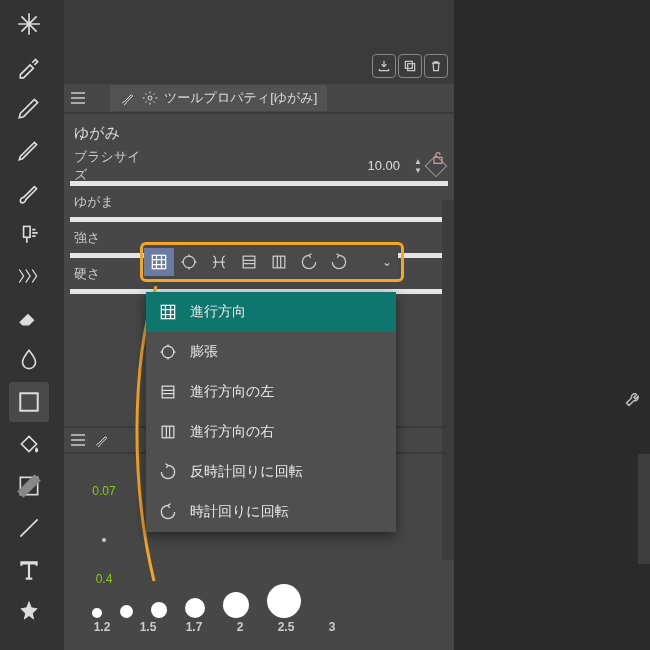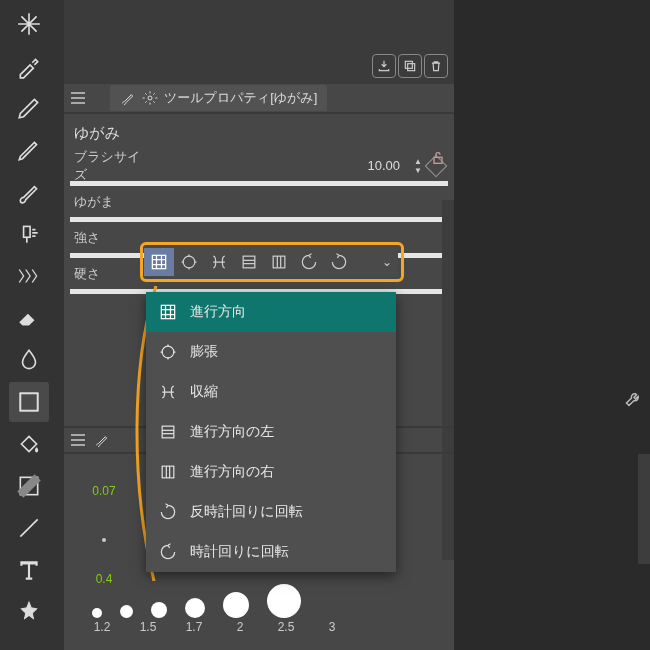--- a/index.html
+++ b/index.html
@@ -46,21 +46,21 @@
 .dropdown { position: absolute; left: 146px; top: 292px; width: 250px; background: #4f4f4f; z-index: 10; box-shadow: 0 4px 12px rgba(0,0,0,0.5); }
 .dd-item { height: 40px; display: flex; align-items: center; gap: 10px; padding: 0 10px; font-size: 14px; color: #e8e8e8; cursor: pointer; }
 .dd-item.sel { background: #0f766e; }
 .dd-ico { width: 24px; height: 24px; display: flex; align-items: center; justify-content: center; }
 
 
 .brush-strip { position: absolute; left: 64px; top: 576px; width: 390px; }
 .dots-row { display: flex; gap: 18px; padding: 8px 8px 0 28px; align-items: flex-end; height: 42px; }
 .dot { background: #fff; border-radius: 50%; }
 .labels-row { display: flex; gap: 18px; padding: 2px 8px 0 24px; font-size: 12px; color: #ccc; }
-.labels-row span { width: 28px; text-align: center; }
+.labels-row span { width: 28px; text-align: center; font-weight: bold; }
 .left-small-labels { position: absolute; left: 64px; top: 484px; width: 80px; display:flex; flex-direction:column; gap:30px; align-items:center; font-size:12px; color:#84cc16;}
 .left-small-labels .tiny-dot { width:4px;height:4px;background:#ccc;border-radius:50%; margin-top:10px;}
 .scroll-hint { position:absolute; right:0; top:200px; width:12px; height:360px; background:#3d3d3d;}
 .scroll-hint2 { position:absolute; right:0; top:454px; width:12px; height:110px; background:#3d3d3d;}
 .curve-annot { position:absolute; left:126px; top:286px; width:40px; height:300px; z-index:4; pointer-events:none;}
 .panel-area-right-blank { position:absolute; left:454px; top:0; width:196px; height:650px; background:#2a2a2a;}
 .second-header { position:absolute; left:64px; top:426px; width:390px; height:28px; border-top:2px solid #3a3a3a; border-bottom:2px solid #3a3a3a; display:flex; align-items:center; padding:0 4px; gap:6px;}
 .wrench-row { position:absolute; right:6px; top:388px; color:#bbb; z-index:2;}
 </style>
 </head>
@@ -281,28 +281,20 @@
         <svg width="20" height="20" viewBox="0 0 24 24" fill="none" stroke="#ddd" stroke-width="1.5">
           <circle cx="12" cy="12" r="7"></circle>
           <path d="M12 3v3M12 18v3M3 12h3M18 12h3"></path>
         </svg>
       </span>
     <span>膨張</span>
   </div>
   <div class="dd-item">
     <span class="dd-ico">
         <svg width="20" height="20" viewBox="0 0 24 24" fill="none" stroke="#ddd" stroke-width="1.5">
-          <path d="M5 5c4 0 4 14 0 14M19 5c-4 0-4 14 0 14M5 12h14"></path>
-        </svg>
-      </span>
-    <span>収縮</span>
-  </div>
-  <div class="dd-item">
-    <span class="dd-ico">
-        <svg width="20" height="20" viewBox="0 0 24 24" fill="none" stroke="#ddd" stroke-width="1.5">
           <rect x="5" y="5" width="14" height="14"></rect>
           <path d="M5 10h14M5 14h14"></path>
         </svg>
       </span>
     <span>進行方向の左</span>
   </div>
   <div class="dd-item">
     <span class="dd-ico">
         <svg width="20" height="20" viewBox="0 0 24 24" fill="none" stroke="#ddd" stroke-width="1.5">
           <rect x="5" y="5" width="14" height="14"></rect>

